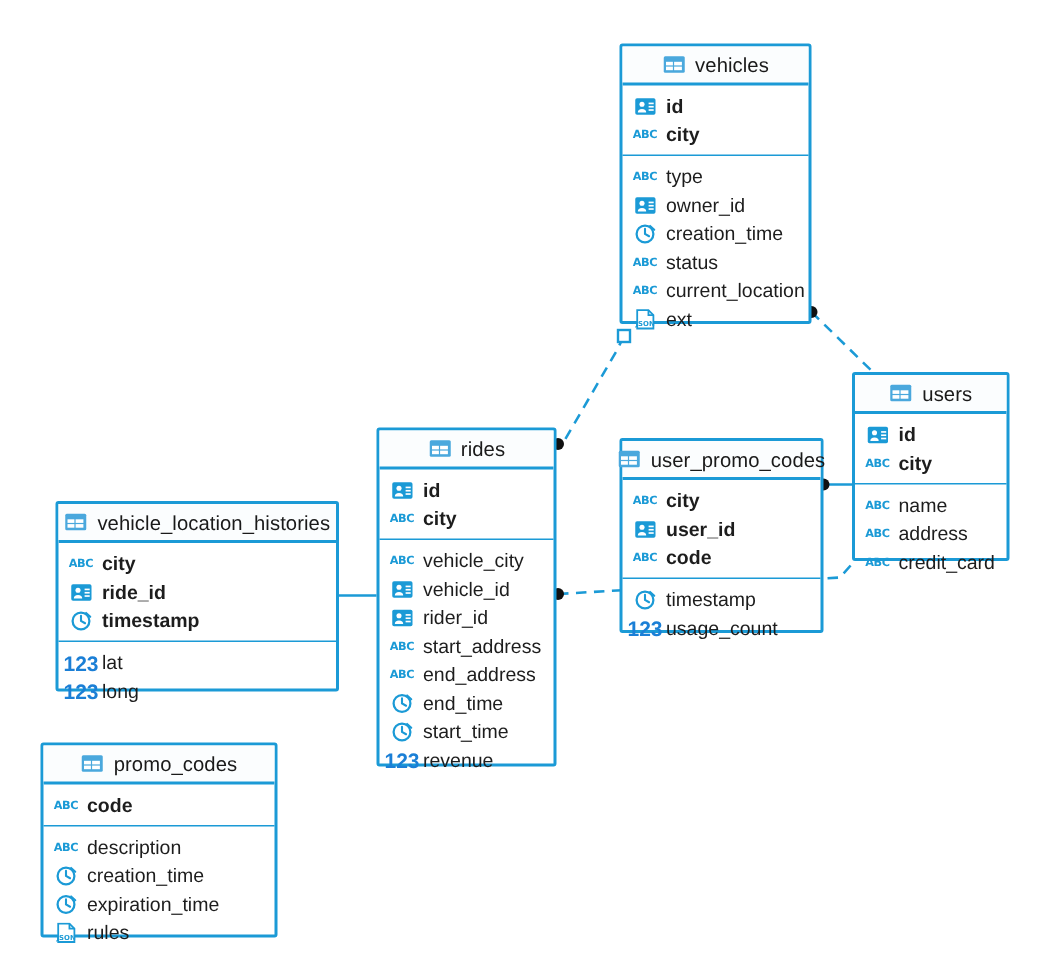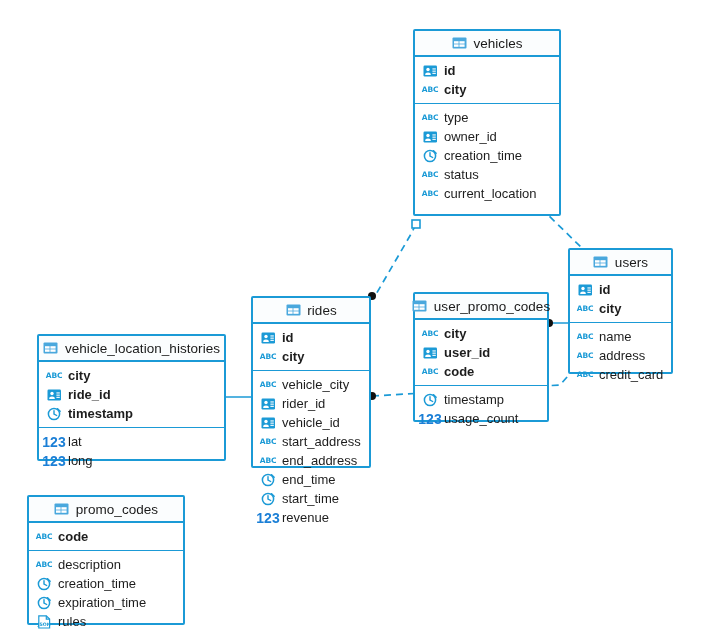--- a/index.html
+++ b/index.html
@@ -130,21 +130,21 @@
       <g>
         <polyline points="372,396 560,385 575,368 592,366" fill="none" stroke="#1b9ad6" stroke-width="1.7" stroke-dasharray="7,5"></polyline>
         <circle cx="372" cy="396" r="4" class="endpoint-dot"></circle>
         <rect x="574" y="362" width="8" height="8" class="endpoint-square"></rect>
       </g>
       <g>
         <polyline points="217,397 251,397" fill="none" stroke="#1b9ad6" stroke-width="1.7"></polyline>
         <circle cx="217" cy="397" r="4" class="endpoint-dot"></circle>
       </g>
     </svg>
-<div class="entity" style="left: 413px; top: 29px; width: 148px; height: 187px;">
+<div class="entity" style="left: 413px; top: 29px; width: 128px; height: 187px;">
       <div class="entity-header">
         <span class="icon">
           <svg width="15" height="14" viewBox="0 0 15 14">
             <rect x="0.5" y="1.5" width="14" height="11" rx="1" fill="#4aa8dd"></rect>
             <rect x="2" y="5.2" width="4.6" height="2.4" fill="#ffffff"></rect>
             <rect x="7.4" y="5.2" width="5.2" height="2.4" fill="#ffffff"></rect>
             <rect x="2" y="8.4" width="4.6" height="2.4" fill="#ffffff"></rect>
             <rect x="7.4" y="8.4" width="5.2" height="2.4" fill="#ffffff"></rect>
           </svg>
         </span>
@@ -197,20 +197,30 @@
           </span>
           <span class="field-label">creation_time</span>
         </div>
         <div class="field">
           <span class="icon abc-icon">ABC</span>
           <span class="field-label">status</span>
         </div>
         <div class="field">
           <span class="icon abc-icon">ABC</span>
           <span class="field-label">current_location</span>
+        </div>
+        <div class="field">
+          <span class="icon">
+            <svg width="15" height="14" viewBox="0 0 15 14">
+              <path d="M1.8 0.8 H9.3 L12.6 4.1 V13 H1.8 Z" fill="#ffffff" stroke="#1b9ad6" stroke-width="1.2"></path>
+              <path d="M9.3 0.8 V4.1 H12.6" fill="none" stroke="#1b9ad6" stroke-width="1.2"></path>
+              <text x="7.1" y="11.4" text-anchor="middle" font-family="&quot;DejaVu Sans&quot;, sans-serif" font-size="4.6" font-weight="bold" fill="#1b9ad6">JSON</text>
+            </svg>
+          </span>
+          <span class="field-label">ext</span>
         </div>
       </div>
     </div>
     <div class="entity" style="left: 413px; top: 248px; width: 136px; height: 130px; margin-top: 44px;">
       <div class="entity-header">
         <span class="icon">
           <svg width="15" height="14" viewBox="0 0 15 14">
             <rect x="0.5" y="1.5" width="14" height="11" rx="1" fill="#4aa8dd"></rect>
             <rect x="2" y="5.2" width="4.6" height="2.4" fill="#ffffff"></rect>
             <rect x="7.4" y="5.2" width="5.2" height="2.4" fill="#ffffff"></rect>
@@ -300,21 +310,21 @@
         <div class="field">
           <span class="icon abc-icon">ABC</span>
           <span class="field-label">address</span>
         </div>
         <div class="field">
           <span class="icon abc-icon">ABC</span>
           <span class="field-label">credit_card</span>
         </div>
       </div>
     </div>
-    <div class="entity" style="left: 251px; top: 296px; width: 120px; height: 172px;">
+    <div class="entity" style="left: 251px; top: 285px; width: 120px; height: 226px;">
       <div class="entity-header">
         <span class="icon">
           <svg width="15" height="14" viewBox="0 0 15 14">
             <rect x="0.5" y="1.5" width="14" height="11" rx="1" fill="#4aa8dd"></rect>
             <rect x="2" y="5.2" width="4.6" height="2.4" fill="#ffffff"></rect>
             <rect x="7.4" y="5.2" width="5.2" height="2.4" fill="#ffffff"></rect>
             <rect x="2" y="8.4" width="4.6" height="2.4" fill="#ffffff"></rect>
             <rect x="7.4" y="8.4" width="5.2" height="2.4" fill="#ffffff"></rect>
           </svg>
         </span>
@@ -348,34 +358,34 @@
           <span class="icon">
             <svg width="15" height="14" viewBox="0 0 15 14">
               <rect x="0.5" y="1.5" width="13.5" height="11" rx="1.2" fill="#1b9ad6"></rect>
               <circle cx="5" cy="5.5" r="1.7" fill="#ffffff"></circle>
               <path d="M2.2 11 a2.8 2.4 0 0 1 5.6 0 z" fill="#ffffff"></path>
               <rect x="9.4" y="4.4" width="3.4" height="1.1" fill="#ffffff"></rect>
               <rect x="9.4" y="6.6" width="3.4" height="1.1" fill="#ffffff"></rect>
               <rect x="9.4" y="8.8" width="3.4" height="1.1" fill="#ffffff"></rect>
             </svg>
           </span>
+          <span class="field-label">vehicle_id</span>
+        </div>
+        <div class="field">
+          <span class="icon">
+            <svg width="15" height="14" viewBox="0 0 15 14">
+              <rect x="0.5" y="1.5" width="13.5" height="11" rx="1.2" fill="#1b9ad6"></rect>
+              <circle cx="5" cy="5.5" r="1.7" fill="#ffffff"></circle>
+              <path d="M2.2 11 a2.8 2.4 0 0 1 5.6 0 z" fill="#ffffff"></path>
+              <rect x="9.4" y="4.4" width="3.4" height="1.1" fill="#ffffff"></rect>
+              <rect x="9.4" y="6.6" width="3.4" height="1.1" fill="#ffffff"></rect>
+              <rect x="9.4" y="8.8" width="3.4" height="1.1" fill="#ffffff"></rect>
+            </svg>
+          </span>
           <span class="field-label">rider_id</span>
-        </div>
-        <div class="field">
-          <span class="icon">
-            <svg width="15" height="14" viewBox="0 0 15 14">
-              <rect x="0.5" y="1.5" width="13.5" height="11" rx="1.2" fill="#1b9ad6"></rect>
-              <circle cx="5" cy="5.5" r="1.7" fill="#ffffff"></circle>
-              <path d="M2.2 11 a2.8 2.4 0 0 1 5.6 0 z" fill="#ffffff"></path>
-              <rect x="9.4" y="4.4" width="3.4" height="1.1" fill="#ffffff"></rect>
-              <rect x="9.4" y="6.6" width="3.4" height="1.1" fill="#ffffff"></rect>
-              <rect x="9.4" y="8.8" width="3.4" height="1.1" fill="#ffffff"></rect>
-            </svg>
-          </span>
-          <span class="field-label">vehicle_id</span>
         </div>
         <div class="field">
           <span class="icon abc-icon">ABC</span>
           <span class="field-label">start_address</span>
         </div>
         <div class="field">
           <span class="icon abc-icon">ABC</span>
           <span class="field-label">end_address</span>
         </div>
         <div class="field">

